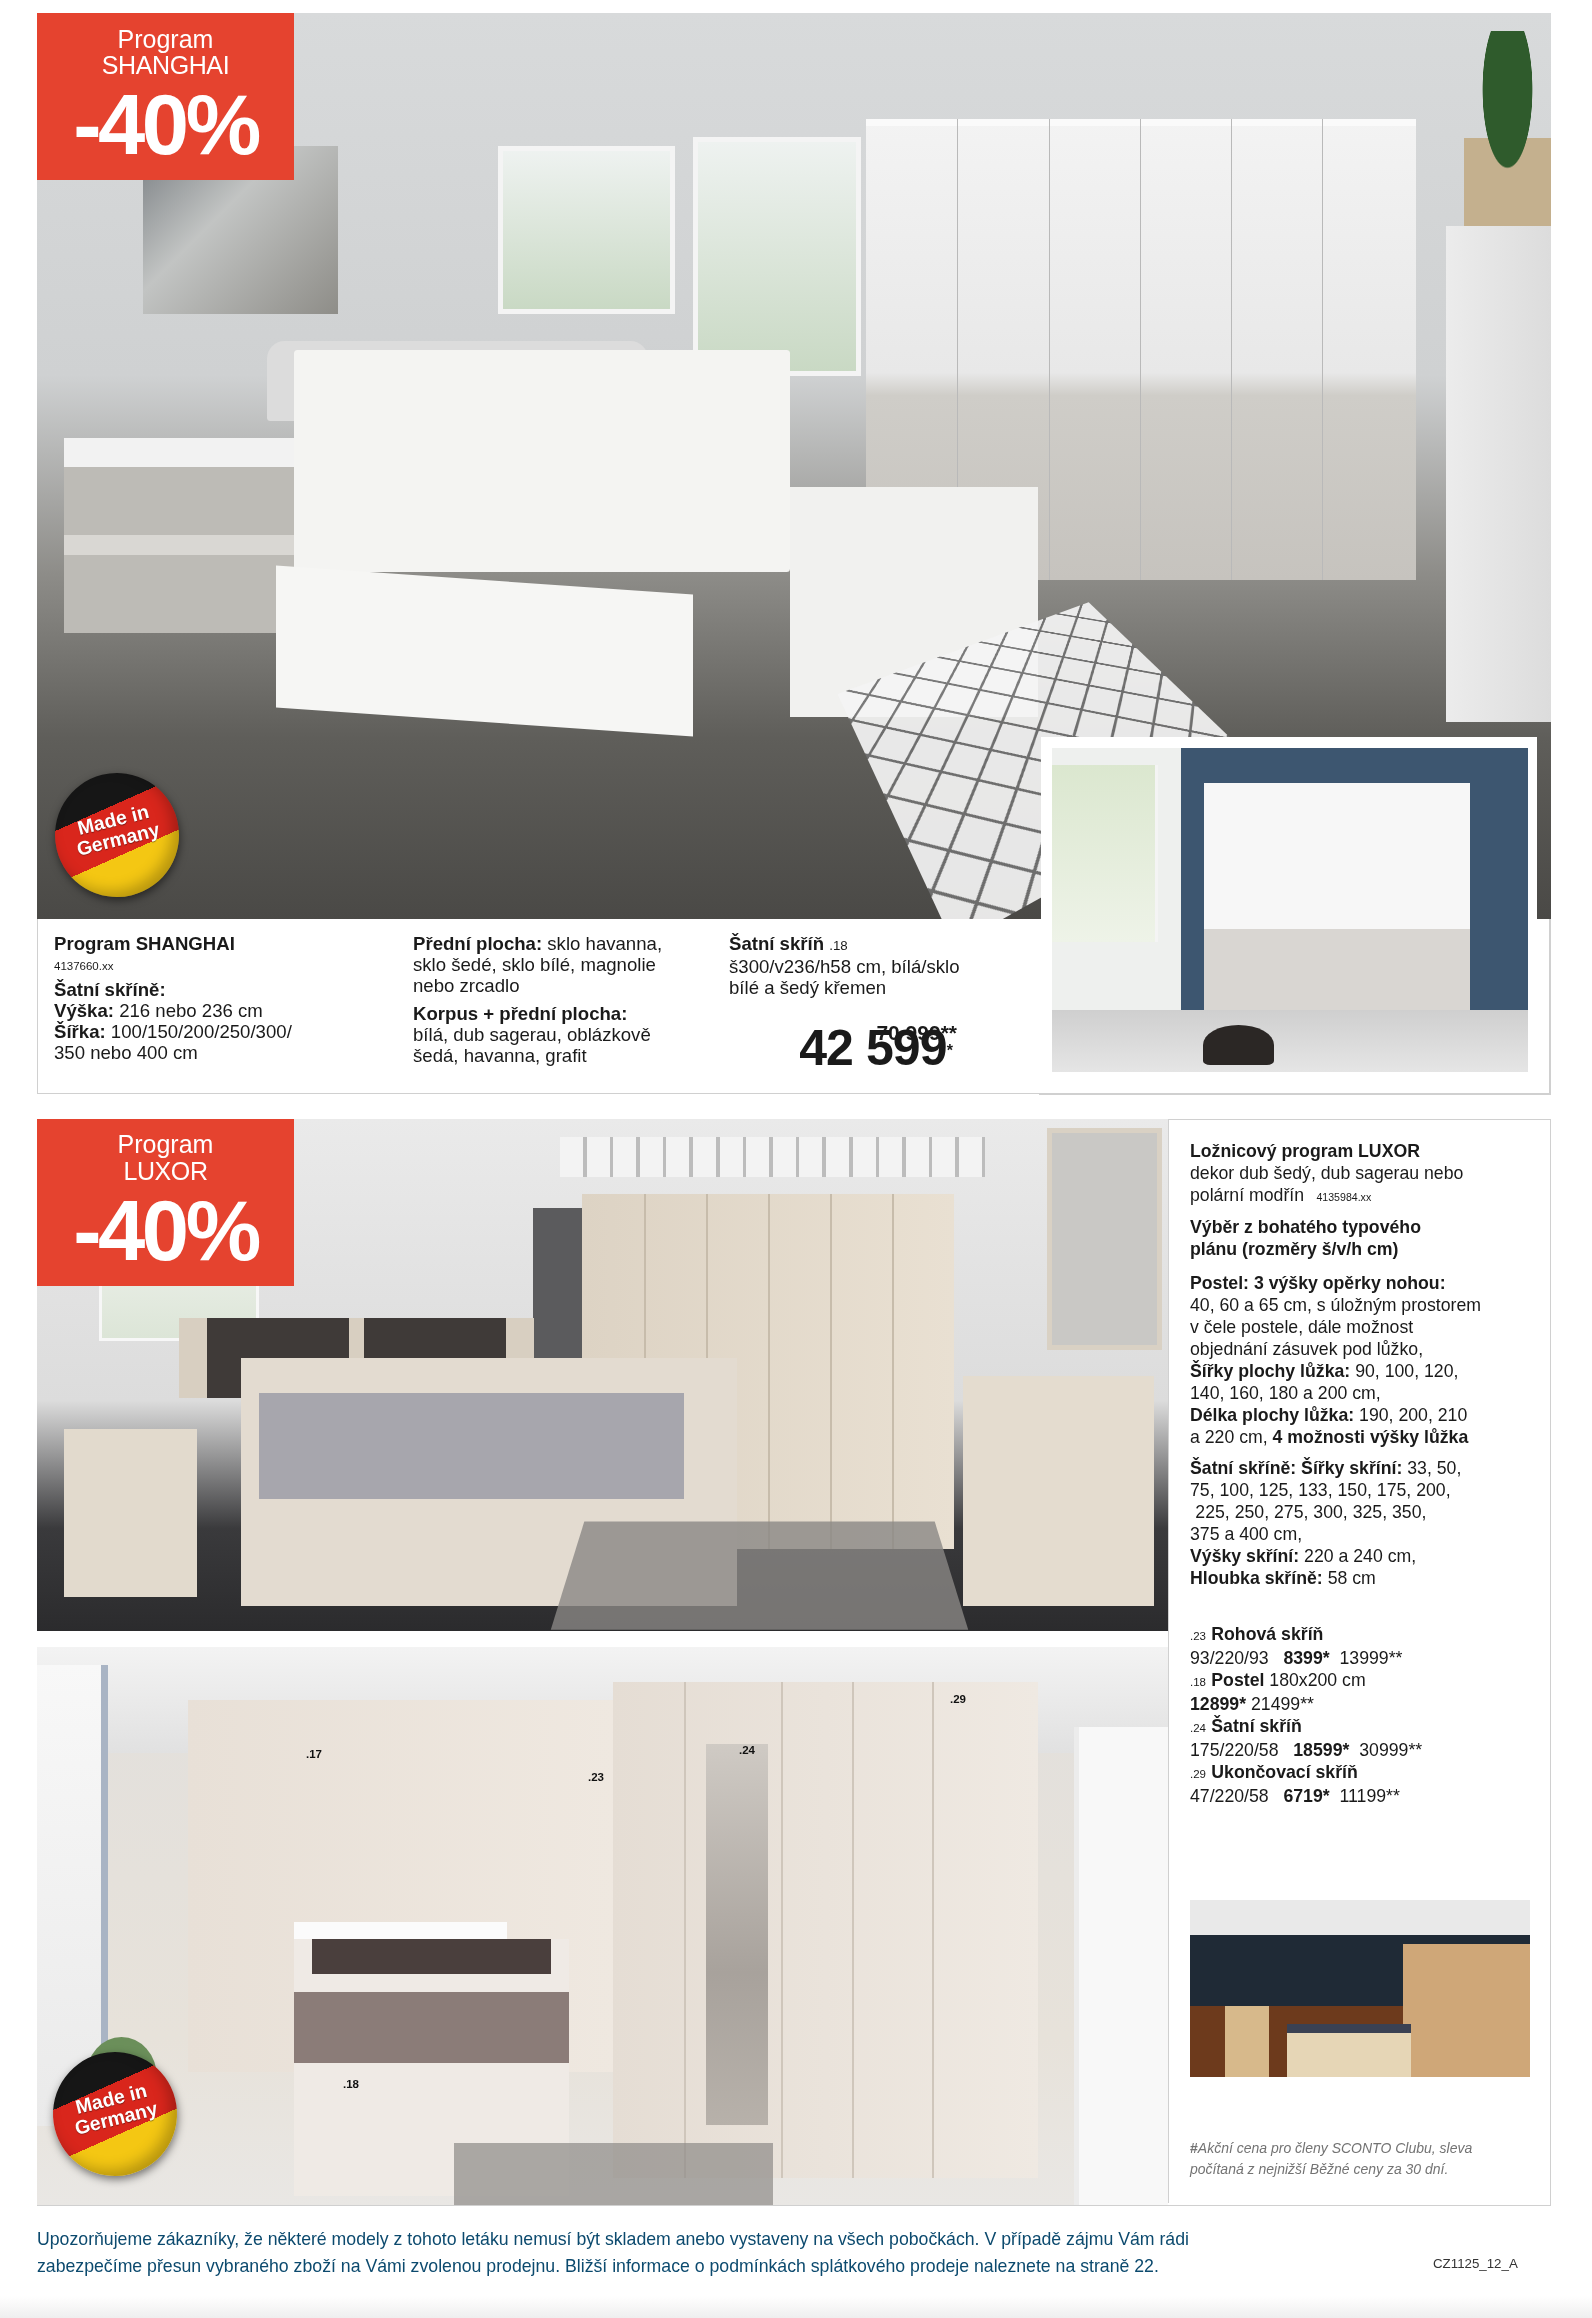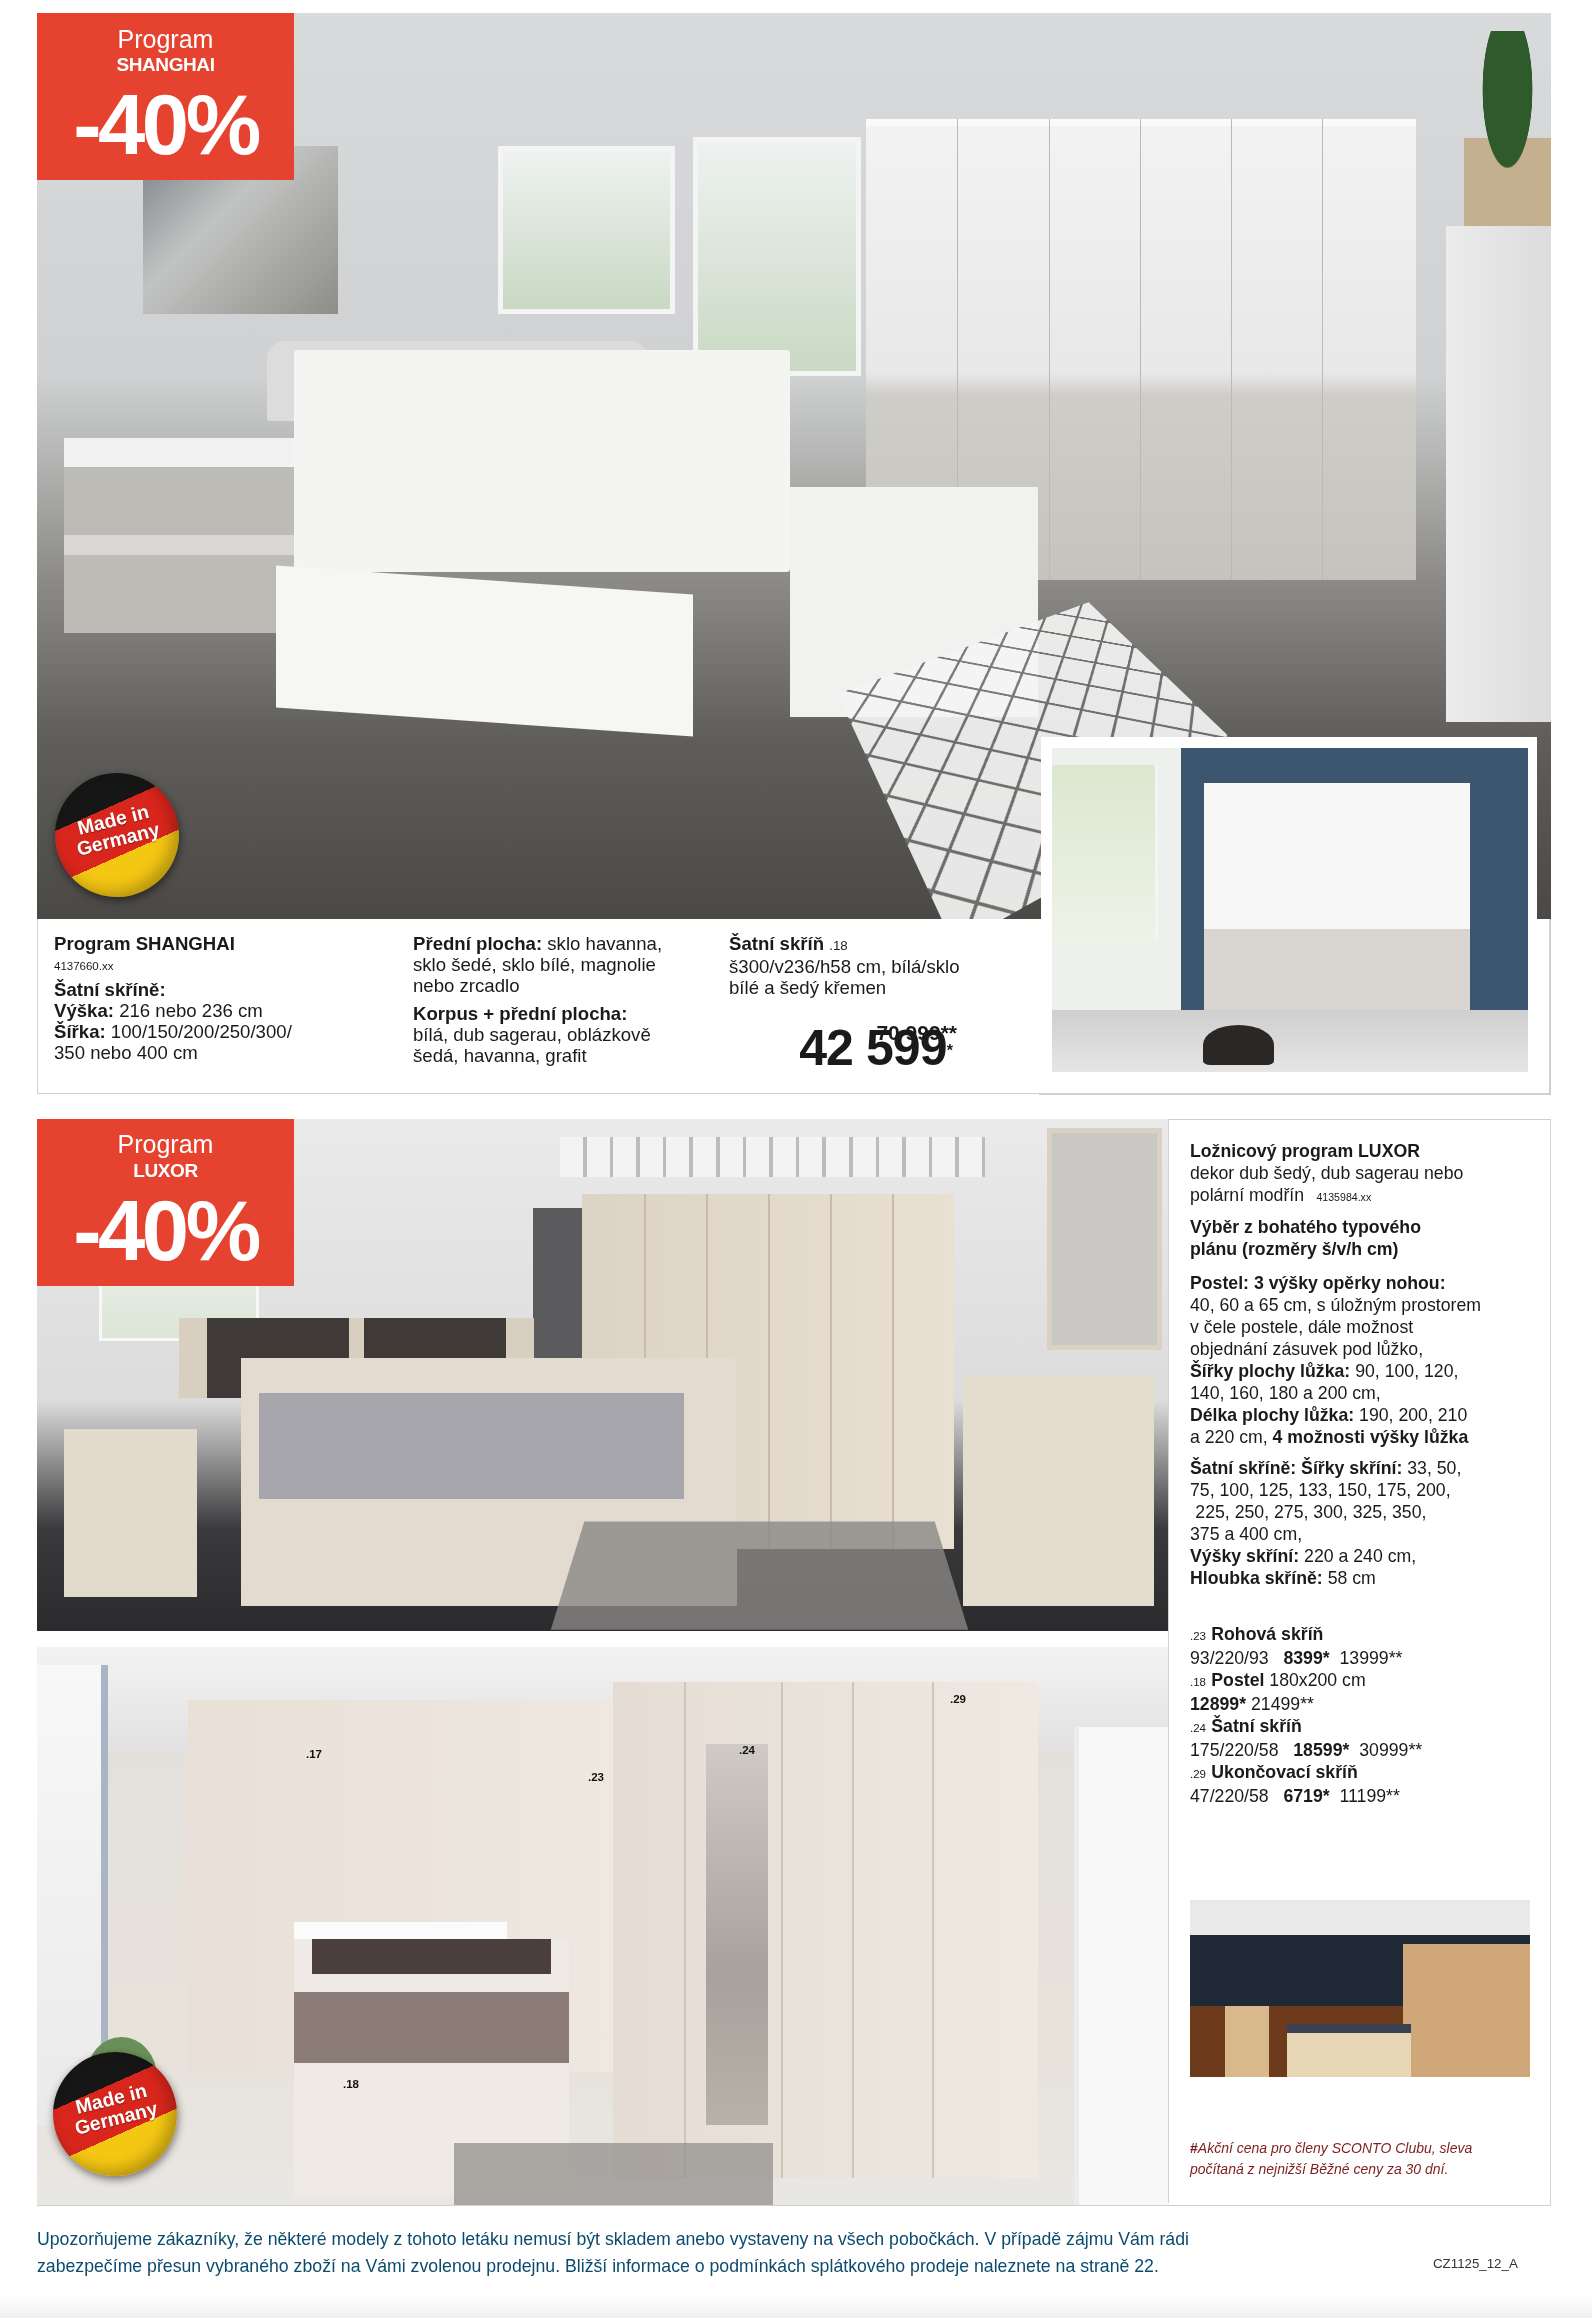--- a/index.html
+++ b/index.html
@@ -45,21 +45,21 @@
   #sec1-inset .window { position:absolute; left:0; top:17.7px; width:106px; height:177px; background: linear-gradient(180deg,#dbe7cf,#eef3e8); border-right:3.5px solid #f4f4f4; }
   #sec1-inset .floor { position:absolute; left:0; right:0; bottom:0; height:62px; background: linear-gradient(180deg,#cfcfcf,#e5e5e5); }
   #sec1-inset .pouf { position:absolute; left:151px; bottom:7px; width:71px; height:40px; border-radius:50% 50% 10% 10%; background:#2b2725; }
 
   
   .promo-badge {
     position: absolute; left: 37px; width: 257px; height: 167px; background: #e5432f;
     color: #ffffff; text-align: center; padding-top: 12.4px;
   }
   .promo-badge .line1 { font-size: 25px; line-height: 26.6px; font-weight: 400; }
-  .promo-badge .line2 { font-size: 19px; line-height: 26.6px; font-weight: 700; letter-spacing: -0.4px; }
+  .promo-badge .line2 { font-size: 25px; line-height: 26.6px; font-weight: 400; letter-spacing: -0.4px; }
   .promo-badge .pct { font-size: 85px; line-height: 82px; font-weight: 700; letter-spacing: -3.5px; margin-top: 5px; }
 
   
   .mig-badge {
     position: absolute; width: 124px; height: 124px; border-radius: 50%; overflow: hidden;
     background: linear-gradient(170deg, #161616 0 30%, #d9261c 30% 64%, #f4c713 64% 100%);
     box-shadow: 0 3.5px 8.9px rgba(0,0,0,.5), inset -5.3px -7px 14px rgba(0,0,0,.25);
     color: #ffffff; transform: rotate(-14deg);
   }
   .mig-badge span { position: absolute; left: 0; right: 0; text-align: center; font-weight: 700; font-size: 19.5px; line-height: 19.5px; text-shadow: 0 0.9px 0.9px rgba(0,0,0,.4); }
@@ -117,21 +117,21 @@
   .panel-text { position: absolute; left: 21px; width: 355px; font-size: 17.7px; line-height: 22px; }
   .panel-text b { font-weight: 700; }
   .panel-text .sku { font-size: 10.6px; margin-left: 12.4px; }
   .item-code { font-size: 11.5px; font-weight: 400; margin-right: 5.3px; }
   .panel-thumb { position: absolute; left: 21px; top: 907px; width: 340px; height: 218px; overflow: hidden;
     background: linear-gradient(180deg,#e9e9e9 0 20%, #1f2a36 20% 60%, #6d3a1c 60% 100%); }
   .panel-thumb .wood { position:absolute; left:213px; top:44px; width:128px; height:133px; background:#cfa778; }
   .panel-thumb .bed { position:absolute; left:97px; top:133px; width:124px; height:53px; background:#e6d6b6; }
   .panel-thumb .bedtop { position:absolute; left:97px; top:124px; width:124px; height:16px; background:#3a4153; }
   .panel-thumb .shelf { position:absolute; left:35px; top:106px; width:44px; height:80px; background:#d7b98b; }
-  .panel-note { position: absolute; left: 21px; top: 1166px; width: 355px; font-size: 14px; line-height: 21px; font-style: italic; color: #7f1d1d; }
+  .panel-note { position: absolute; left: 21px; top: 1166px; width: 355px; font-size: 14px; line-height: 21px; font-style: italic; color: #737373; }
 
   
   #footer { left: 37px; top: 2226px; width: 1329px; font-size: 17.7px; line-height: 26.6px; color: #0c4a6e; }
   #footer-code { left: 1433px; top: 2256px; font-size: 13.3px; color: #333; }
   #page-bottom-shade { left: 0; top: 2296px; width: 1593px; height: 23px; background: linear-gradient(180deg,#ffffff,#eeeeee); }
 </style>
 </head>
 <body>
 
 <div id="sec1-photo" class="abs">

